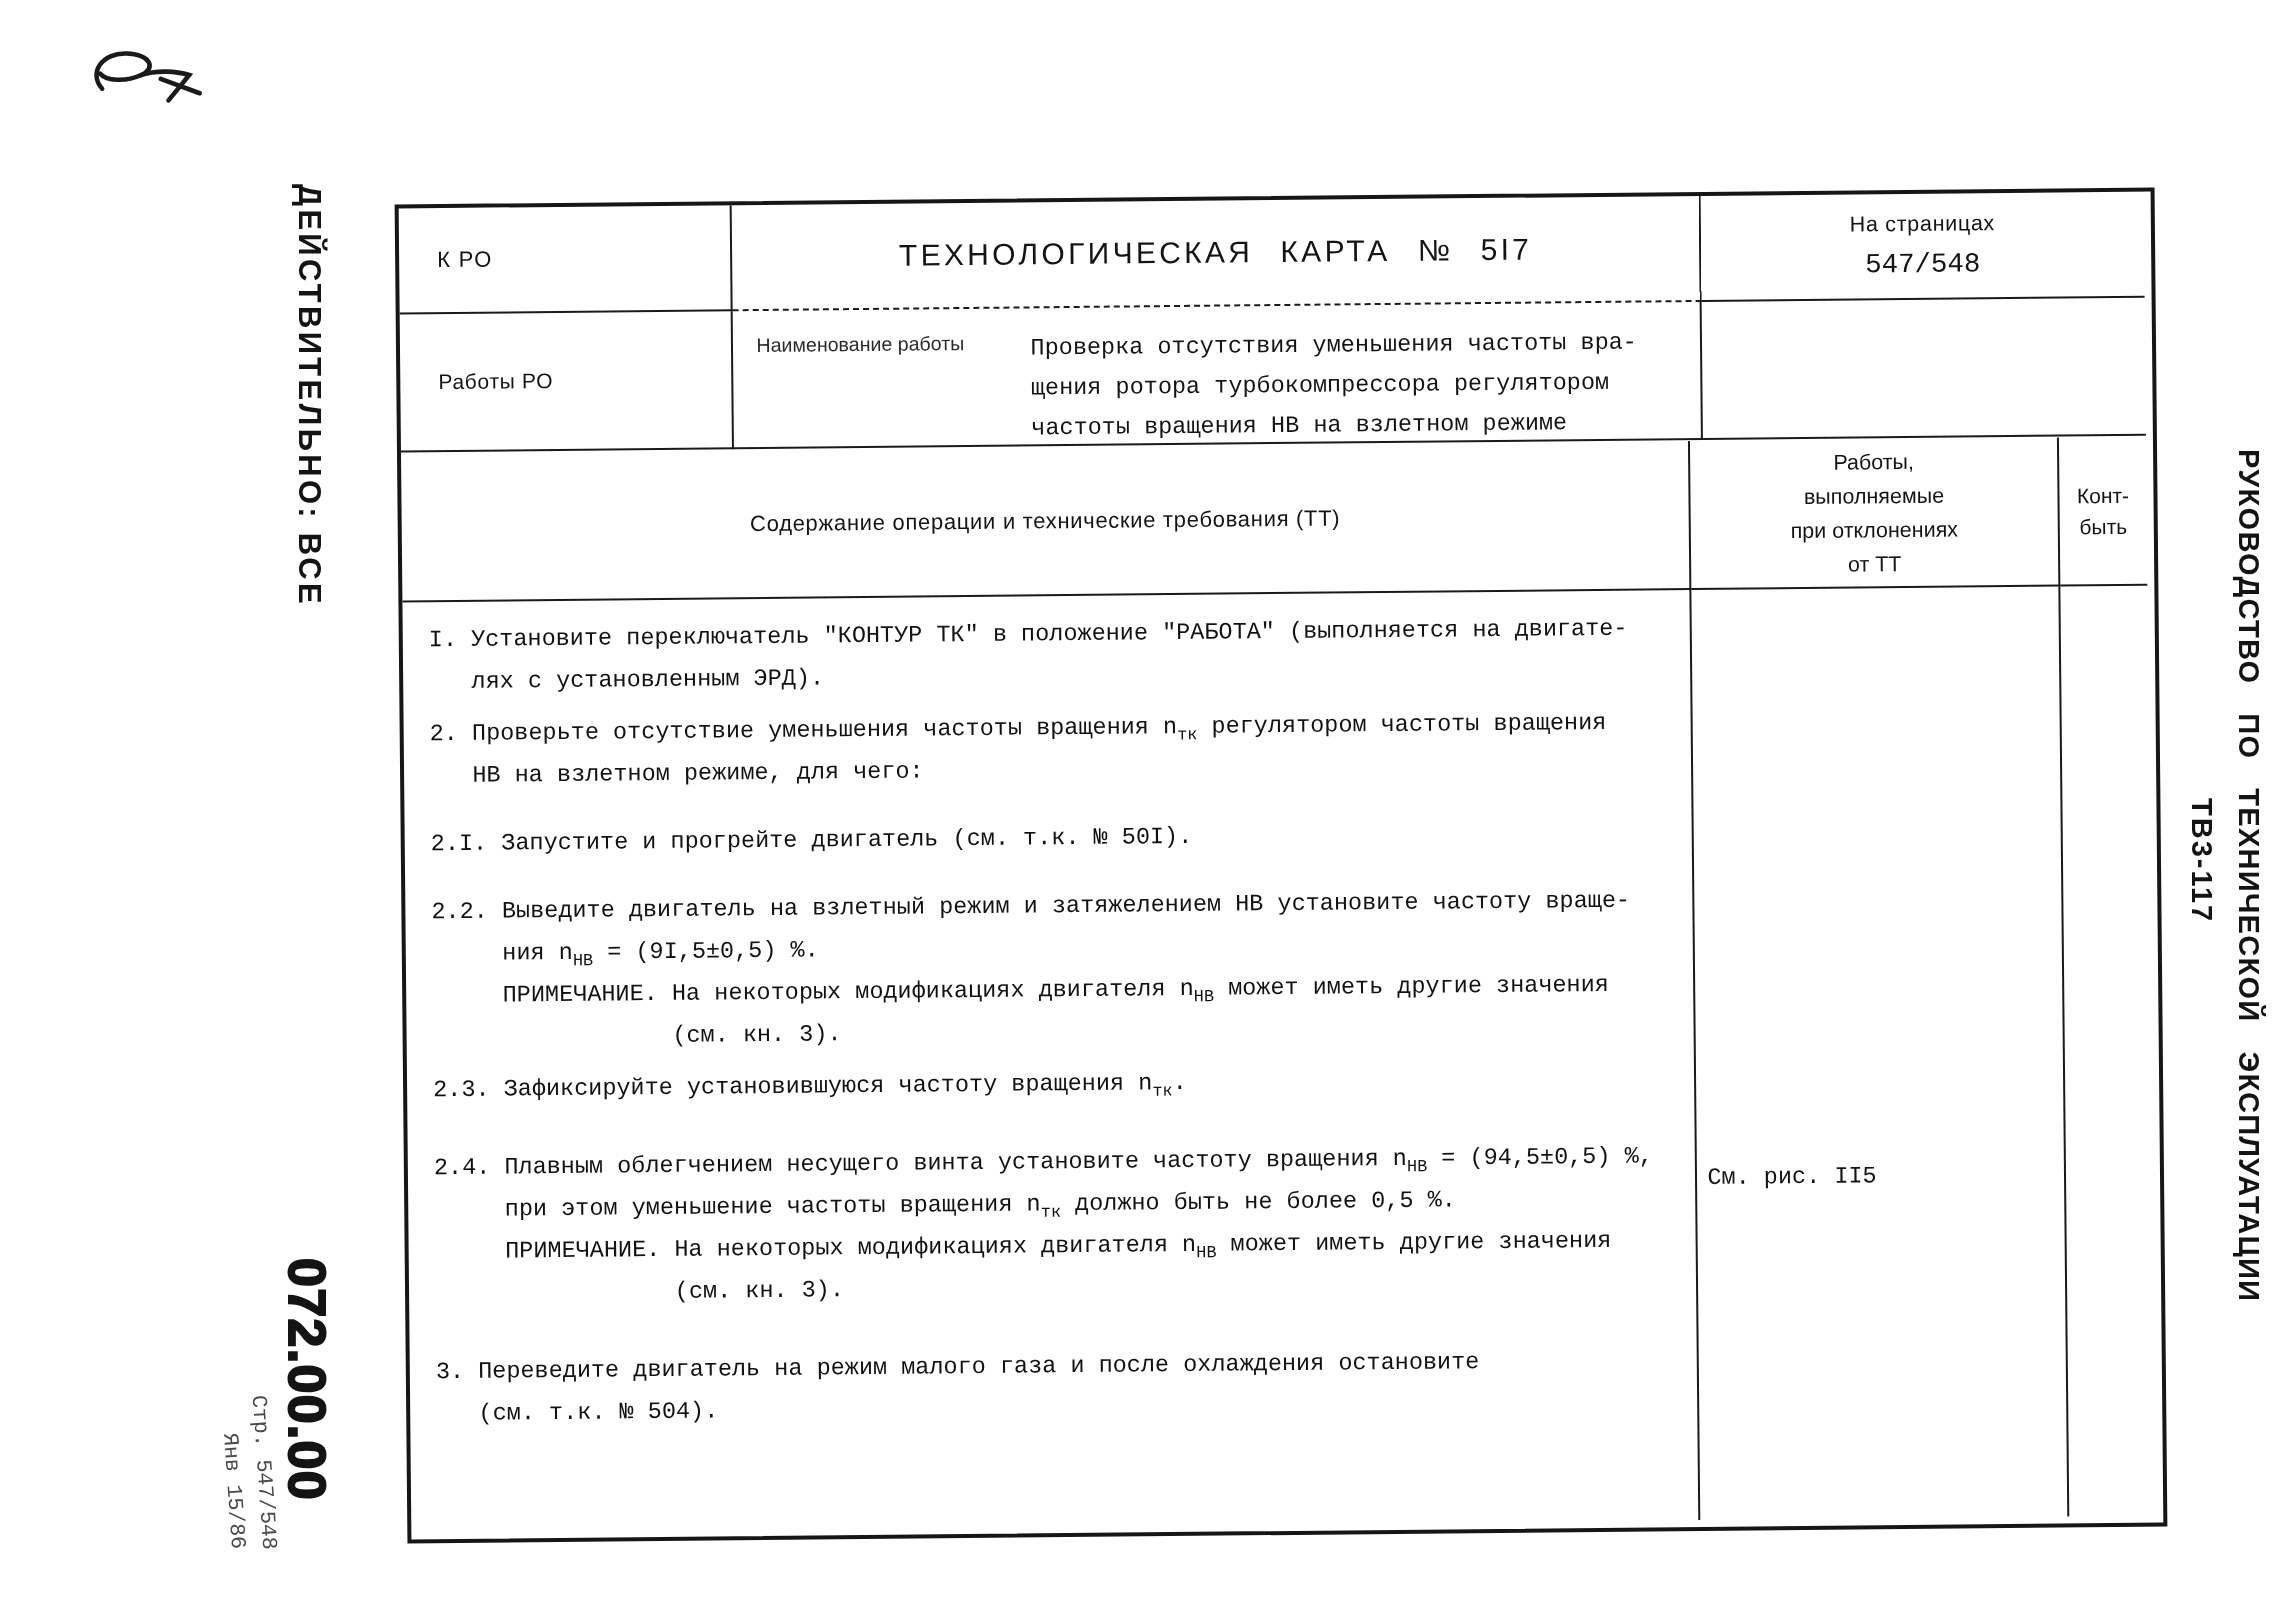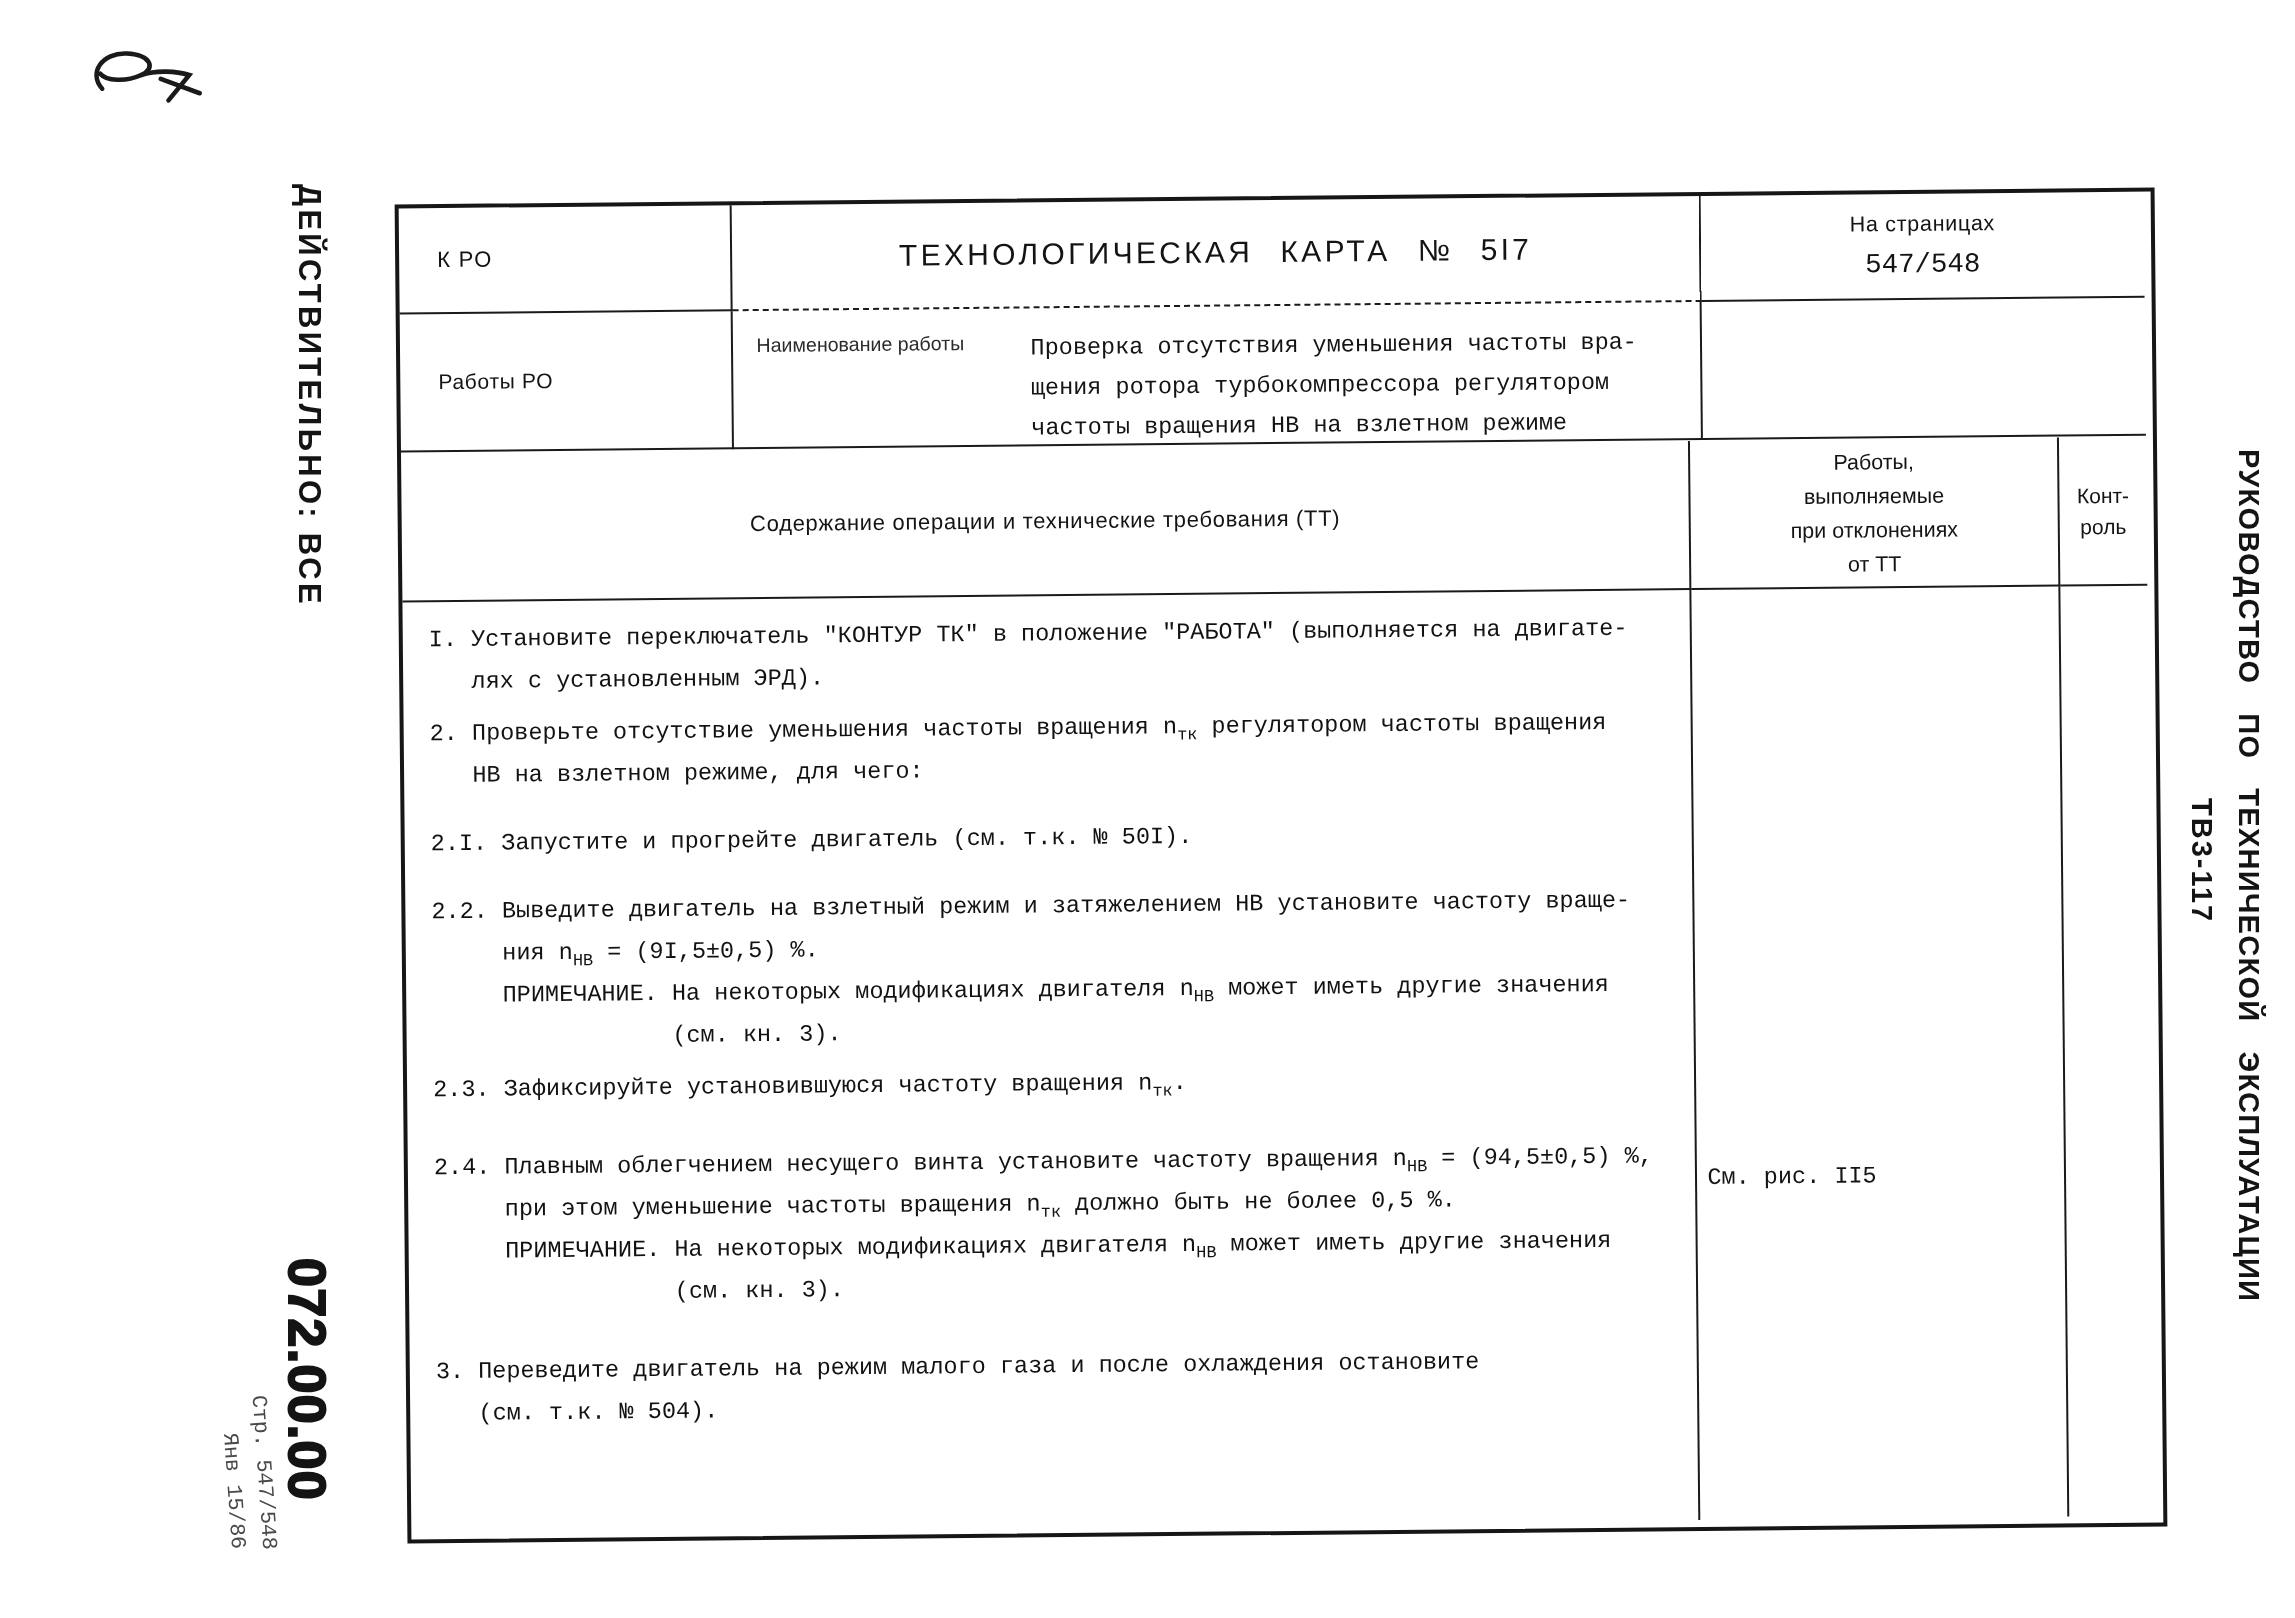--- a/index.html
+++ b/index.html
@@ -123,21 +123,21 @@
 
     <div class="cell c-devh br bb">
       <div>Работы,</div>
       <div>выполняемые</div>
       <div>при отклонениях</div>
       <div>от ТТ</div>
     </div>
 
     <div class="cell c-ctlh bb">
       <div>Конт-</div>
-      <div>роль</div>
+      <div>быть</div>
     </div>
 
     <div class="cell c-ops br typed" id="ops">
         <div class="tblock g0">
           <div class="tline ind0">I. Установите переключатель "КОНТУР ТК" в положение "РАБОТА" (выполняется на двигате-</div>
           <div class="tline ind1">лях с установленным ЭРД).</div>
         </div>
         <div class="tblock g1">
           <div class="tline ind0">2. Проверьте отсутствие уменьшения частоты вращения n<sub>тк</sub> регулятором частоты вращения</div>
           <div class="tline ind1">НВ на взлетном режиме, для чего:</div>

